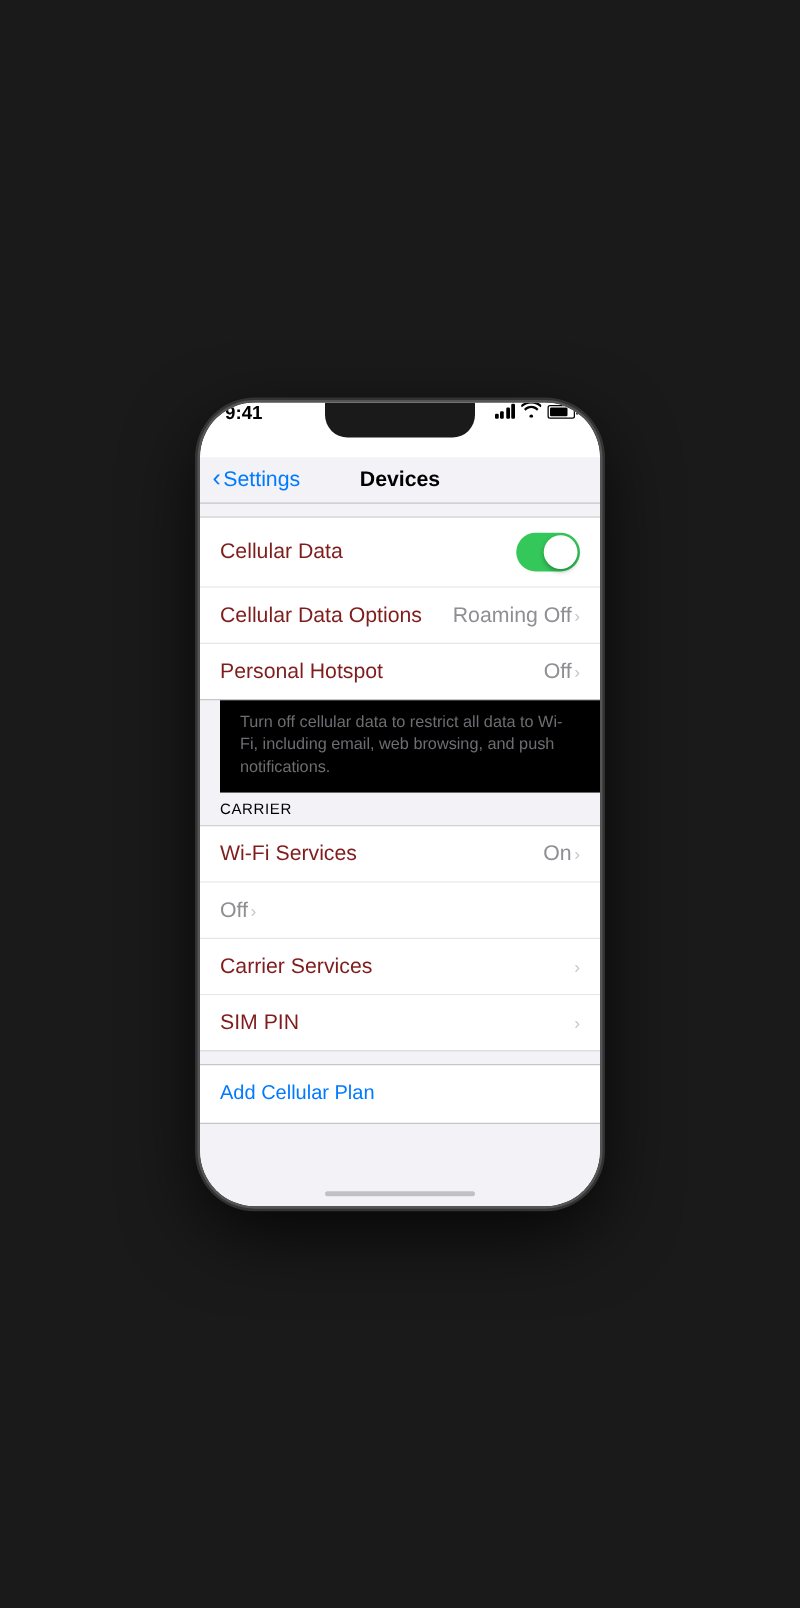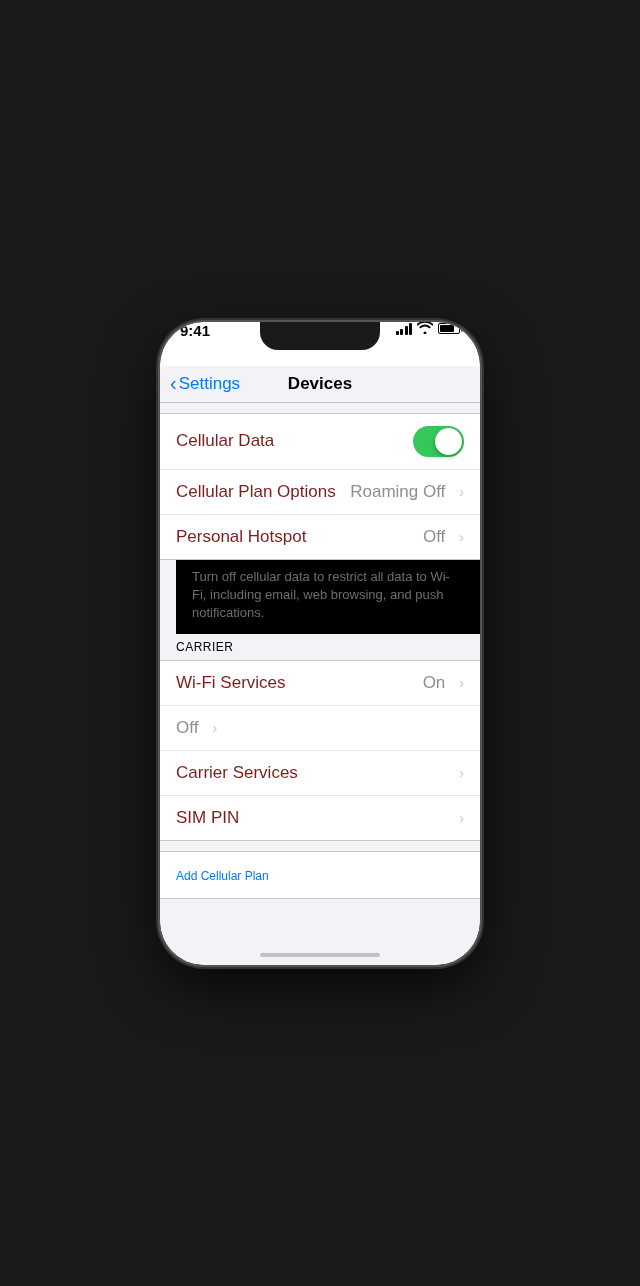--- a/index.html
+++ b/index.html
@@ -220,21 +220,21 @@
     }
 
     .row-label {
       font-size: 17px;
       color: #7f1d1d;
     }
 
     .row-right {
       display: flex;
       align-items: center;
-      gap: 14px;
+      gap: 2px;
     }
 
     .row-value {
       font-size: 17px;
       color: #8e8e93;
     }
 
     .chevron-right {
       color: #c7c7cc;
       font-size: 14px;
@@ -284,21 +284,21 @@
 
     
     .add-plan-row {
       background: #fff;
       padding: 14px 16px;
       border-top: 0.5px solid #c6c6c8;
       border-bottom: 0.5px solid #c6c6c8;
     }
 
     .add-plan-label {
-      font-size: 12px;
+      font-size: 16px;
       color: #007aff;
     }
 
     
     .home-indicator {
       height: 20px;
       background: #f2f2f7;
       display: flex;
       align-items: center;
       justify-content: center;
@@ -357,21 +357,21 @@
       <div class="settings-group">
 
         <div class="settings-row">
           <span class="row-label">Cellular Data</span>
           <div class="toggle">
             <div class="toggle-knob"></div>
           </div>
         </div>
 
         <div class="settings-row">
-          <span class="row-label">Cellular Plan Options</span>
+          <span class="row-label">Cellular Data Options</span>
           <div class="row-right">
             <span class="row-value">Roaming Off</span>
             <span class="chevron-right">›</span>
           </div>
         </div>
 
         <div class="settings-row">
           <span class="row-label">Personal Hotspot</span>
           <div class="row-right">
             <span class="row-value">Off</span>

